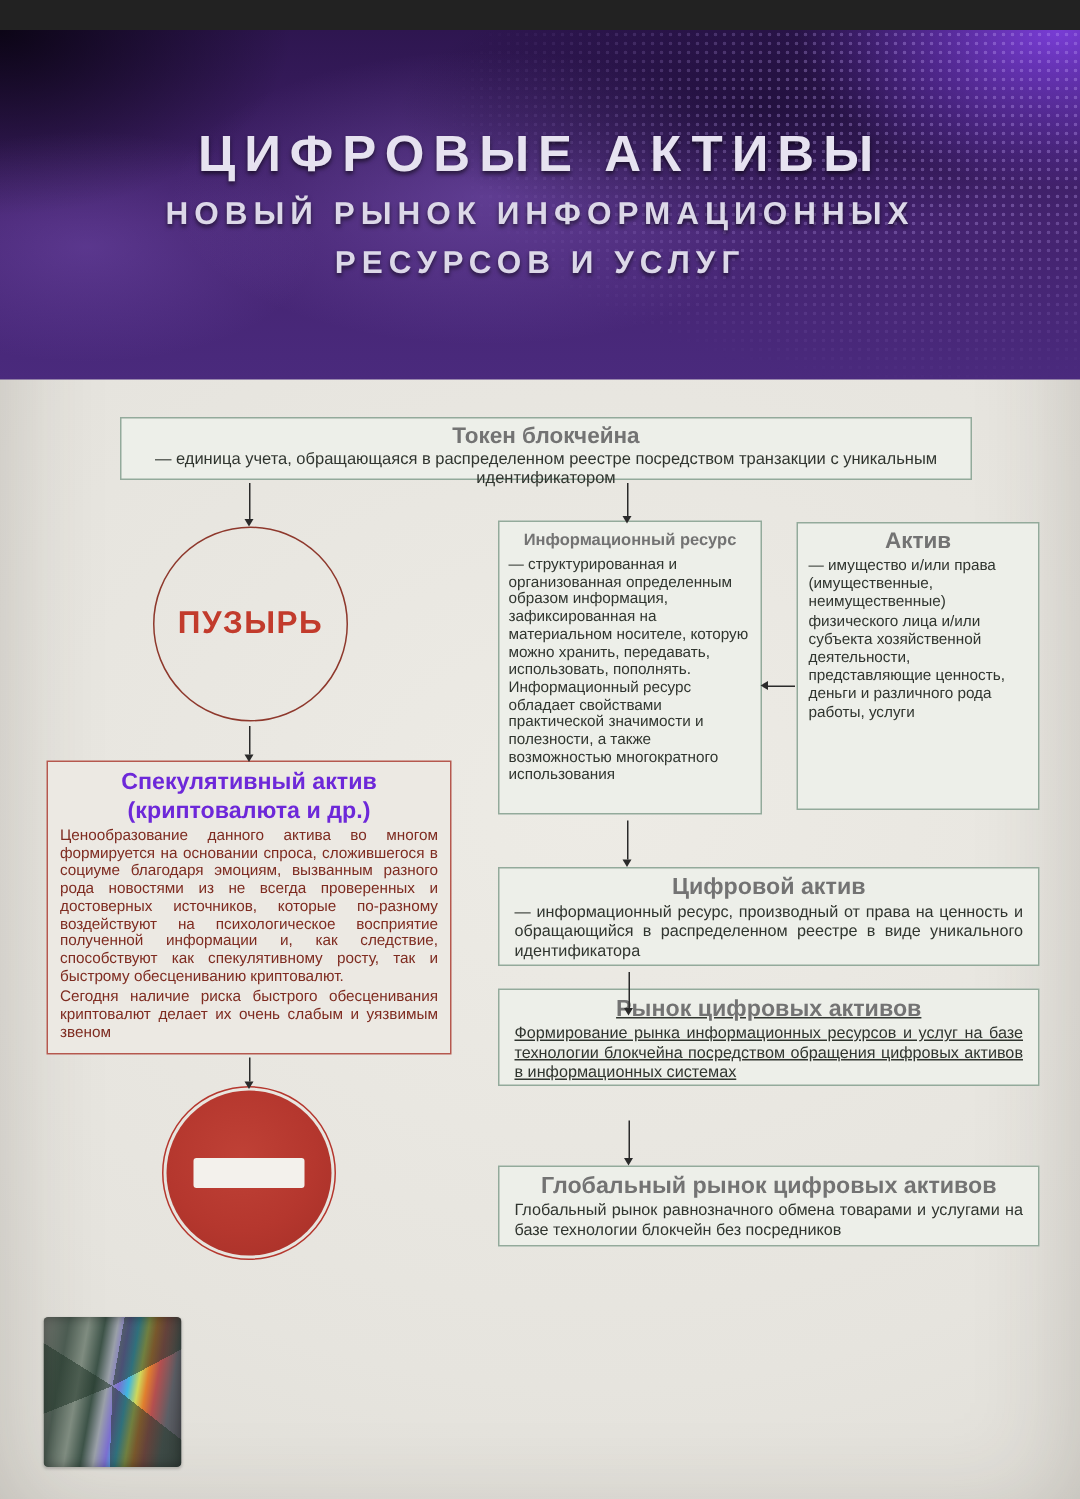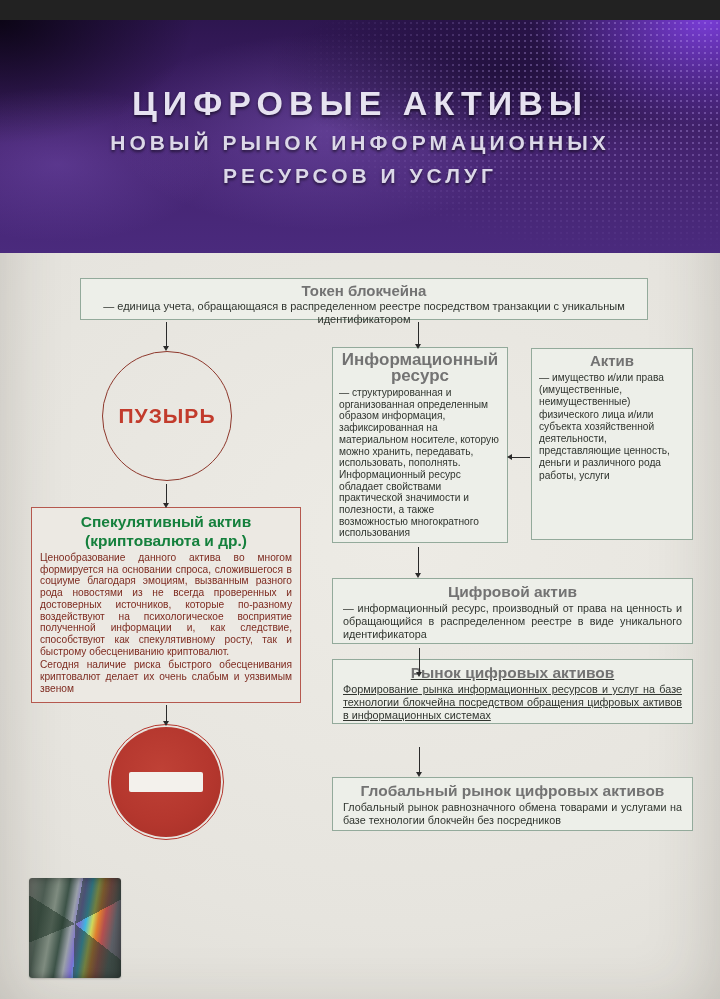--- a/index.html
+++ b/index.html
@@ -42,32 +42,32 @@
     color:#30352f;
   }
   .gbox .btitle{font-weight:bold;color:#737373;text-align:center;}
   .body-just{text-align:justify;}
   
   #token-box{left:80px;top:258px;width:568px;height:42px;padding:2px 8px;}
   #token-box .btitle{font-size:15px;line-height:19px;}
   #token-box .bdesc{font-size:11px;line-height:13px;text-align:center;}
   
   #info-box{left:332px;top:327px;width:176px;height:196px;padding:4px 6px;}
-  #info-box .btitle{font-size:17px;line-height:16px;margin-bottom:3px;}
+  #info-box .btitle{font-size:11px;line-height:16px;margin-bottom:3px;}
   #info-box .bdesc{font-size:10.2px;line-height:11.7px;}
   
   #asset-box{left:531px;top:328px;width:162px;height:192px;padding:4px 7px;}
   #asset-box .btitle{font-size:15px;line-height:16px;margin-bottom:3px;}
   #asset-box .bdesc{font-size:10.2px;line-height:12.2px;}
   
   #spec-box{
     left:31px;top:487px;width:270px;height:196px;padding:4px 8px;
     background:#ece9e3;border:1.4px solid #b5584e;overflow:hidden;
   }
-  #spec-box .btitle{font-size:15.5px;line-height:19px;color:#15803d;}
+  #spec-box .btitle{font-size:15.5px;line-height:19px;color:#6d28d9;}
   #spec-box .bdesc{font-size:10.2px;line-height:11.7px;color:#7e2b20;margin-top:2px;}
   
   #digital-box{left:332px;top:558px;width:361px;height:66px;padding:3px 10px;}
   #digital-box .btitle{font-size:15.5px;line-height:20px;}
   #digital-box .bdesc{font-size:10.8px;line-height:13px;}
   
   #market-box{left:332px;top:639px;width:361px;height:65px;padding:3px 10px;text-decoration:underline;}
   #market-box .btitle{font-size:15.5px;line-height:20px;}
   #market-box .bdesc{font-size:10.8px;line-height:13px;}
   

